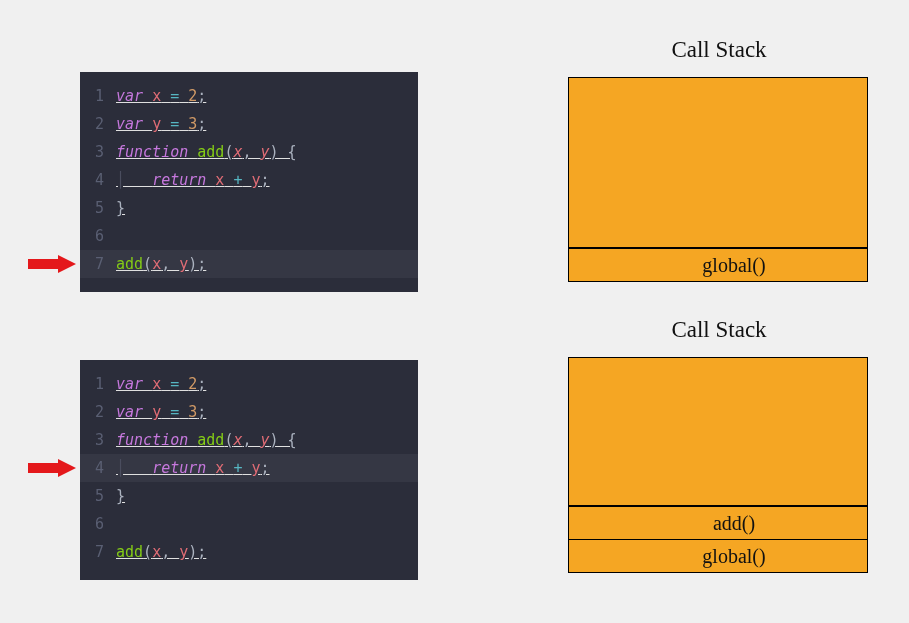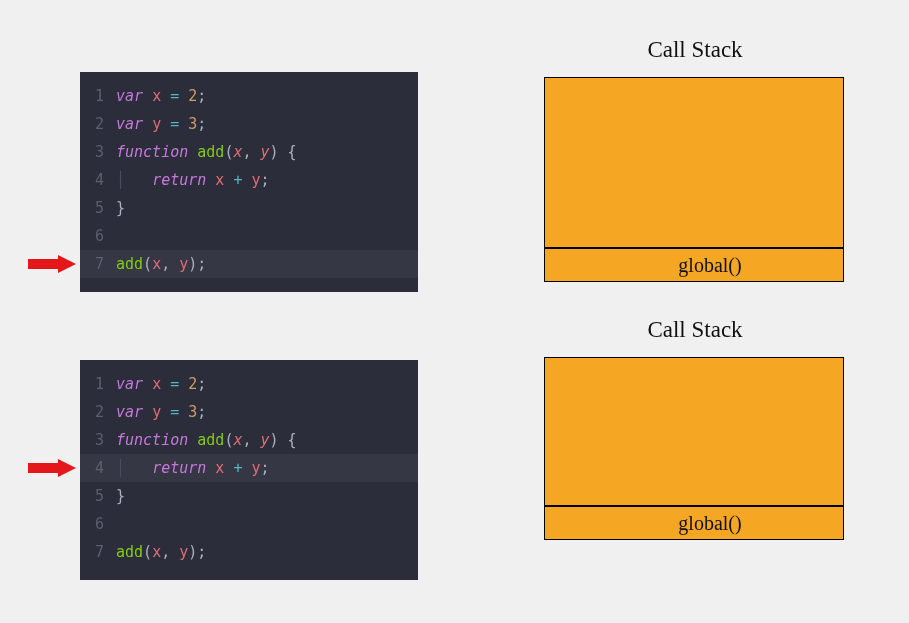--- a/index.html
+++ b/index.html
@@ -46,35 +46,36 @@
     .code-line.hl { background: rgba(255,255,255,0.05); }
     .line-num {
       width: 36px;
       text-align: right;
       padding-right: 12px;
       color: #5a5f73;
       user-select: none;
     }
     .code-content {
       white-space: pre;
+      text-decoration: underline;
     }
     .tok-kw { color: #c678dd; font-style: italic; }
     .tok-var { color: #e06c75; }
     .tok-op { color: #56b6c2; }
     .tok-num { color: #d19a66; }
     .tok-punc { color: #abb2bf; }
     .tok-fn { color: #84cc16; }
     .tok-param { color: #e06c75; font-style: italic; }
     .tok-return { color: #c678dd; font-style: italic; text-align: center; }
     .tok-white { color: #e0e0e0; }
     .guide { color: #4a4d5e; }
     
     .stack-col {
       position: absolute;
-      left: 544px;
+      left: 568px;
       width: 302px;
     }
     .stack-title {
       text-align: center;
       font-size: 23px;
       color: #111;
       margin-bottom: 14px;
     }
     .stack-box {
       width: 300px;
@@ -186,15 +187,16 @@
   <div class="stack-box" id="stack-0">
       <div class="stack-empty" style="height: 170px;"></div>
       <div class="stack-frame">global()</div>
     </div>
 </div>
 
 <div class="stack-col stack-bottom">
   <div class="stack-title">Call Stack</div>
   <div class="stack-box" id="stack-1">
       <div class="stack-empty" style="height: 148px;"></div>
+      <div class="stack-frame">add()</div>
       <div class="stack-frame">global()</div>
     </div>
 </div>
 
 </body></html>

